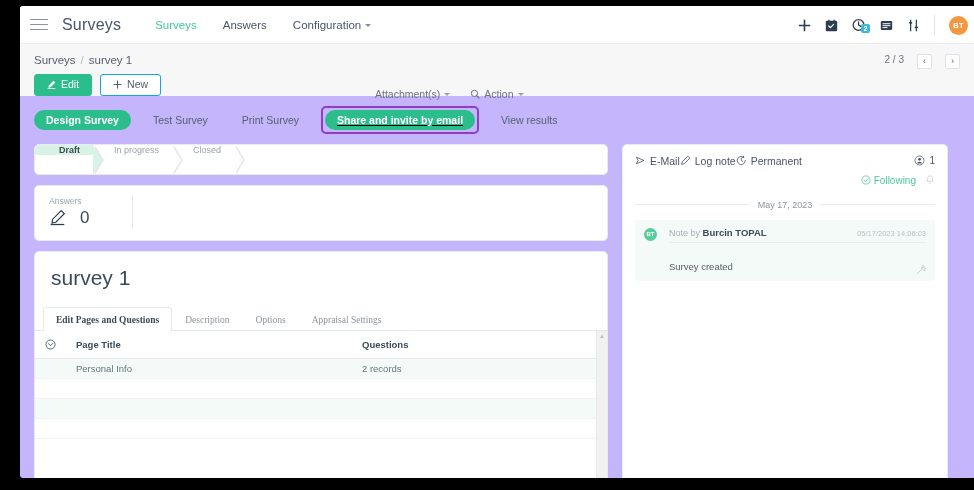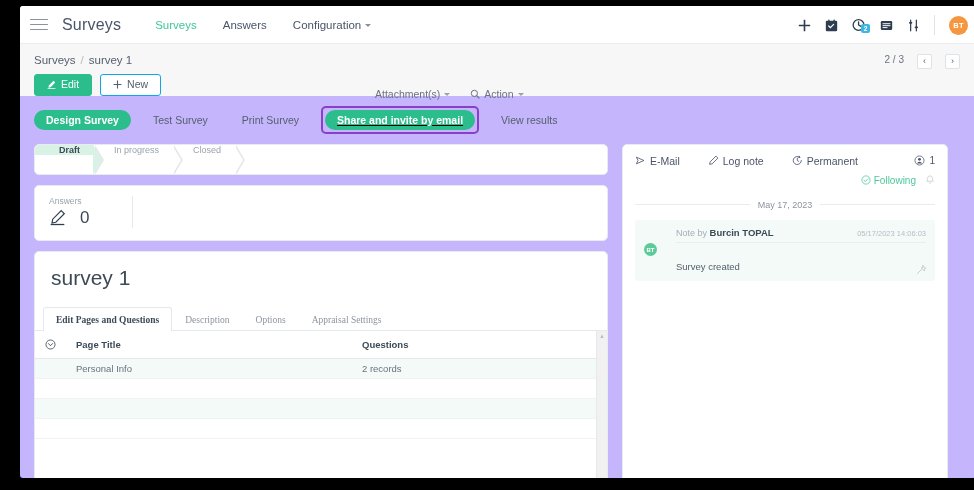--- a/index.html
+++ b/index.html
@@ -195,21 +195,21 @@
     display: flex; flex-direction: column; justify-content: space-between;
     align-items: center; cursor: pointer;
   }
   .vs-arrow { font-size: 6px; color: #b9bcc0; padding: 2px 0; }
 
   
   .chatter {
     width: 326px; background: #fff; border: 1px solid #e9ecef;
     border-radius: 5px; padding: 10px 12px; position: relative;
   }
-  .ch-topbar { display: flex; align-items: center; gap: 28px; }
+  .ch-topbar { display: flex; align-items: center; gap: 0; }
   .ch-act {
     font-size: 10.5px; color: #4a5568; display: flex; align-items: center;
     gap: 4px; cursor: pointer; white-space: nowrap;
   }
   .ch-followers {
     position: absolute; right: 12px; top: 10px;
     display: flex; align-items: center; gap: 4px;
     font-size: 10px; color: #4a5568; cursor: pointer;
   }
   .ch-follow-row {
@@ -218,21 +218,21 @@
   }
   .following { font-size: 10px; color: #4ec79a; display: flex; align-items: center; gap: 3px; cursor: pointer; }
   .bell { color: #c4c8cd; cursor: pointer; display: flex; }
   .date-sep {
     display: flex; align-items: center; gap: 8px; margin: 14px 0 10px 0;
   }
   .date-sep .line { flex: 1; height: 1px; background: #e9ecef; }
   .date-sep .txt { font-size: 9px; color: #8d959f; white-space: nowrap; }
   .msg {
     background: #f3faf7; border-radius: 3px; padding: 7px 9px 9px 9px;
-    display: flex; gap: 19px; position: relative; align-items: center;
+    display: flex; gap: 12px; position: relative;
   }
   .msg-avatar {
     width: 13px; height: 13px; border-radius: 50%; background: #5ccb9b;
     color: #fff; font-size: 6px; font-weight: bold; flex-shrink: 0;
     display: flex; align-items: center; justify-content: center; margin-top: 1px;
   }
   .msg-main { flex: 1; }
   .msg-head {
     display: flex; align-items: baseline; justify-content: space-between;
     border-bottom: 1px solid #e6efe9; padding-bottom: 4px;

